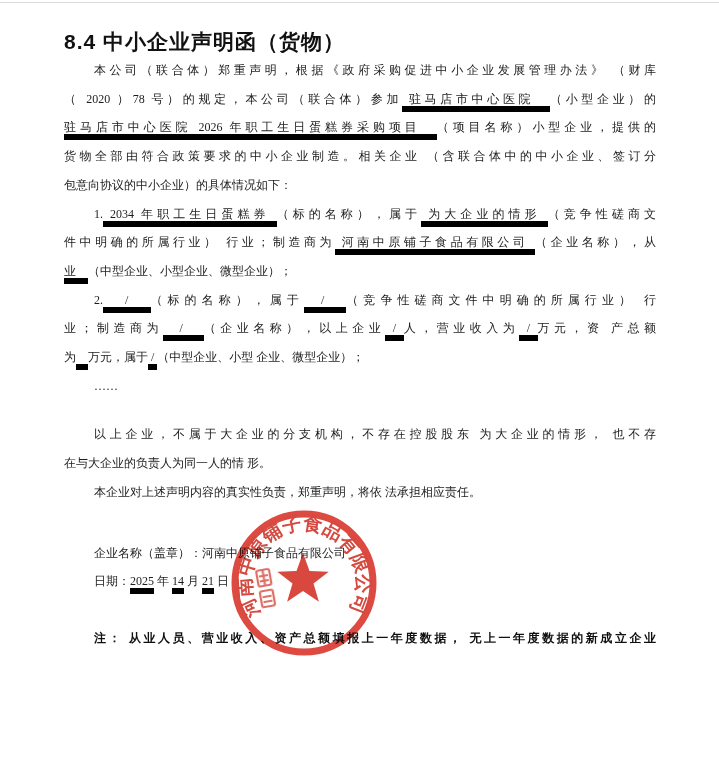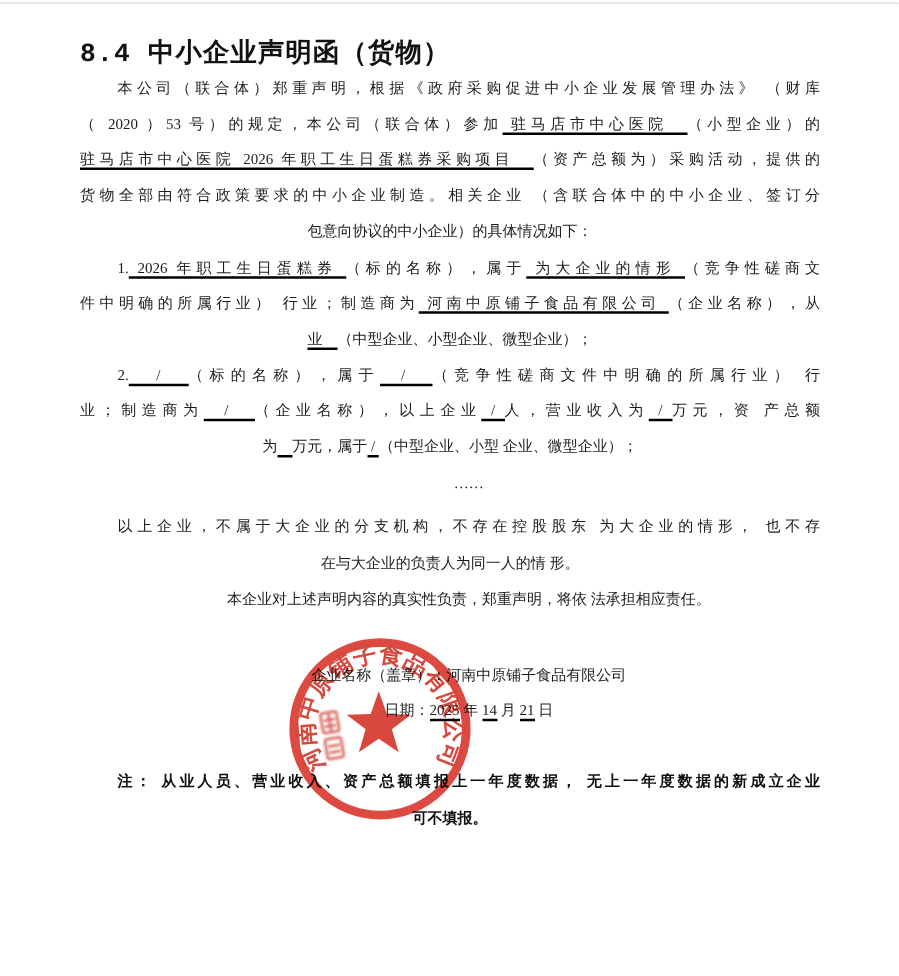--- a/index.html
+++ b/index.html
@@ -10,32 +10,32 @@
     overflow: hidden;
     font-family: "Liberation Serif", "DejaVu Serif", serif;
     color: #1c1c1c;
   }
   #top-edge {
     position: absolute; top: 2px; left: 0; width: 719px; height: 1px;
     background: #dcdcdc;
   }
   #doc-title {
     position: absolute; left: 64px; top: 14px;
-    font-family: Liberation Mono, monospace;
+    font-family: Liberation Sans, sans-serif;
     font-size: 21px; font-weight: 700; letter-spacing: 1px; color: #111;
   }
   #body-col {
     position: absolute; left: 64px; top: 56px; width: 592px;
     font-size: 12px;
   }
-  .line { min-height: 28.7px; line-height: 28.7px; text-align: center; }
+  .line { min-height: 28.7px; line-height: 28.7px; }
   .line span { white-space: pre-wrap; }
   .ind { padding-left: 30px; }
   .jl { text-align: justify; text-align-last: justify; }
-  .u { border-bottom: 2px solid #000000; }
+  .u { border-bottom: 6px solid #000000; }
   #sig-block { margin-top: 32px; }
   #note-block {
     margin-top: 28px;
     font-family: "Liberation Sans", "DejaVu Sans", sans-serif;
     font-weight: 700; color: #0f0f0f;
   }
   #seal {
     position: absolute; left: 229px; top: 509px;
     width: 150px; height: 150px;
     mix-blend-mode: multiply; opacity: 0.92;
@@ -47,42 +47,41 @@
 
 <div id="page">
 
   <div id="top-edge"></div>
 
   <h1 id="doc-title">8.4 中小企业声明函（货物）</h1>
 
   <div id="body-col">
     <div id="body-lines">
         <div class="line ind jl"><span>本公司（联合体）郑重声明，根据《政府采购促进中小企业发展管理办法》 （财库</span></div>
-        <div class="line jl"><span>（ 2020 ）53 号）的规定，本公司（联合体）参加</span><span class="u"> 驻马店市中心医院　</span><span>（小型企业）的</span></div>
-        <div class="line jl"><span class="u">驻马店市中心医院 2026 年职工生日蛋糕券采购项目　</span><span>（资产总额为）采购活动，提供的</span></div>
+        <div class="line jl"><span>（ 2020 ）78 号）的规定，本公司（联合体）参加</span><span class="u"> 驻马店市中心医院　</span><span>（小型企业）的</span></div>
+        <div class="line jl"><span class="u">驻马店市中心医院 2026 年职工生日蛋糕券采购项目　</span><span>（项目名称）小型企业，提供的</span></div>
         <div class="line jl"><span>货物全部由符合政策要求的中小企业制造。相关企业 （含联合体中的中小企业、签订分</span></div>
         <div class="line"><span>包意向协议的中小企业）的具体情况如下：</span></div>
-        <div class="line ind jl"><span>1.</span><span class="u"> 2026 年职工生日蛋糕券 </span><span>（标的名称），属于</span><span class="u"> 为大企业的情形 </span><span>（竞争性磋商文</span></div>
+        <div class="line ind jl"><span>1.</span><span class="u"> 2034 年职工生日蛋糕券 </span><span>（标的名称），属于</span><span class="u"> 为大企业的情形 </span><span>（竞争性磋商文</span></div>
         <div class="line jl"><span>件中明确的所属行业） 行业；制造商为</span><span class="u"> 河南中原铺子食品有限公司 </span><span>（企业名称），从</span></div>
         <div class="line"><span class="u">业　</span><span>（中型企业、小型企业、微型企业）；</span></div>
         <div class="line ind jl"><span>2.</span><span class="u">　/　</span><span>（标的名称），属于</span><span class="u">　/　</span><span>（竞争性磋商文件中明确的所属行业） 行</span></div>
         <div class="line jl"><span>业；制造商为</span><span class="u">　/　</span><span>（企业名称），以上企业</span><span class="u"> / </span><span>人，营业收入为</span><span class="u"> / </span><span>万元，资 产总额</span></div>
         <div class="line"><span>为</span><span class="u">　</span><span>万元，属于</span><span class="u"> / </span><span>（中型企业、小型 企业、微型企业）；</span></div>
         <div class="line ind"><span>……</span></div>
-        <div class="line ind jl" style="margin-top: 7px; font-family: Liberation Serif, serif;"><span>以上企业，不属于大企业的分支机构，不存在控股股东 为大企业的情形， 也不存</span></div>
+        <div class="line ind jl" style="margin-top: 20px; font-family: Liberation Serif, serif;"><span>以上企业，不属于大企业的分支机构，不存在控股股东 为大企业的情形， 也不存</span></div>
         <div class="line"><span>在与大企业的负责人为同一人的情 形。</span></div>
         <div class="line ind"><span>本企业对上述声明内容的真实性负责，郑重声明，将依 法承担相应责任。</span></div>
       </div>
     <div id="sig-block">
         <div class="line ind"><span>企业名称（盖章）：河南中原铺子食品有限公司</span></div>
         <div class="line ind"><span>日期：</span><span class="u">2025</span><span> 年 </span><span class="u">14</span><span> 月 </span><span class="u">21</span><span> 日</span></div>
       </div>
     <div id="note-block">
         <div class="line ind jl"><span>注： 从业人员、营业收入、资产总额填报上一年度数据， 无上一年度数据的新成立企业</span></div>
-        <div class="line"><span>可不填报。</span></div>
       </div>
   </div>
 
   <svg id="seal" viewBox="0 0 150 150" aria-hidden="true">
     <defs>
       <filter id="blur1" x="-30%" y="-30%" width="160%" height="160%">
         <feGaussianBlur stdDeviation="0.7"></feGaussianBlur>
       </filter>
       <path id="sealArc" d="M 31.6 104.4 A 53 53 0 1 1 118.4 104.4" fill="none"></path>
     </defs>

